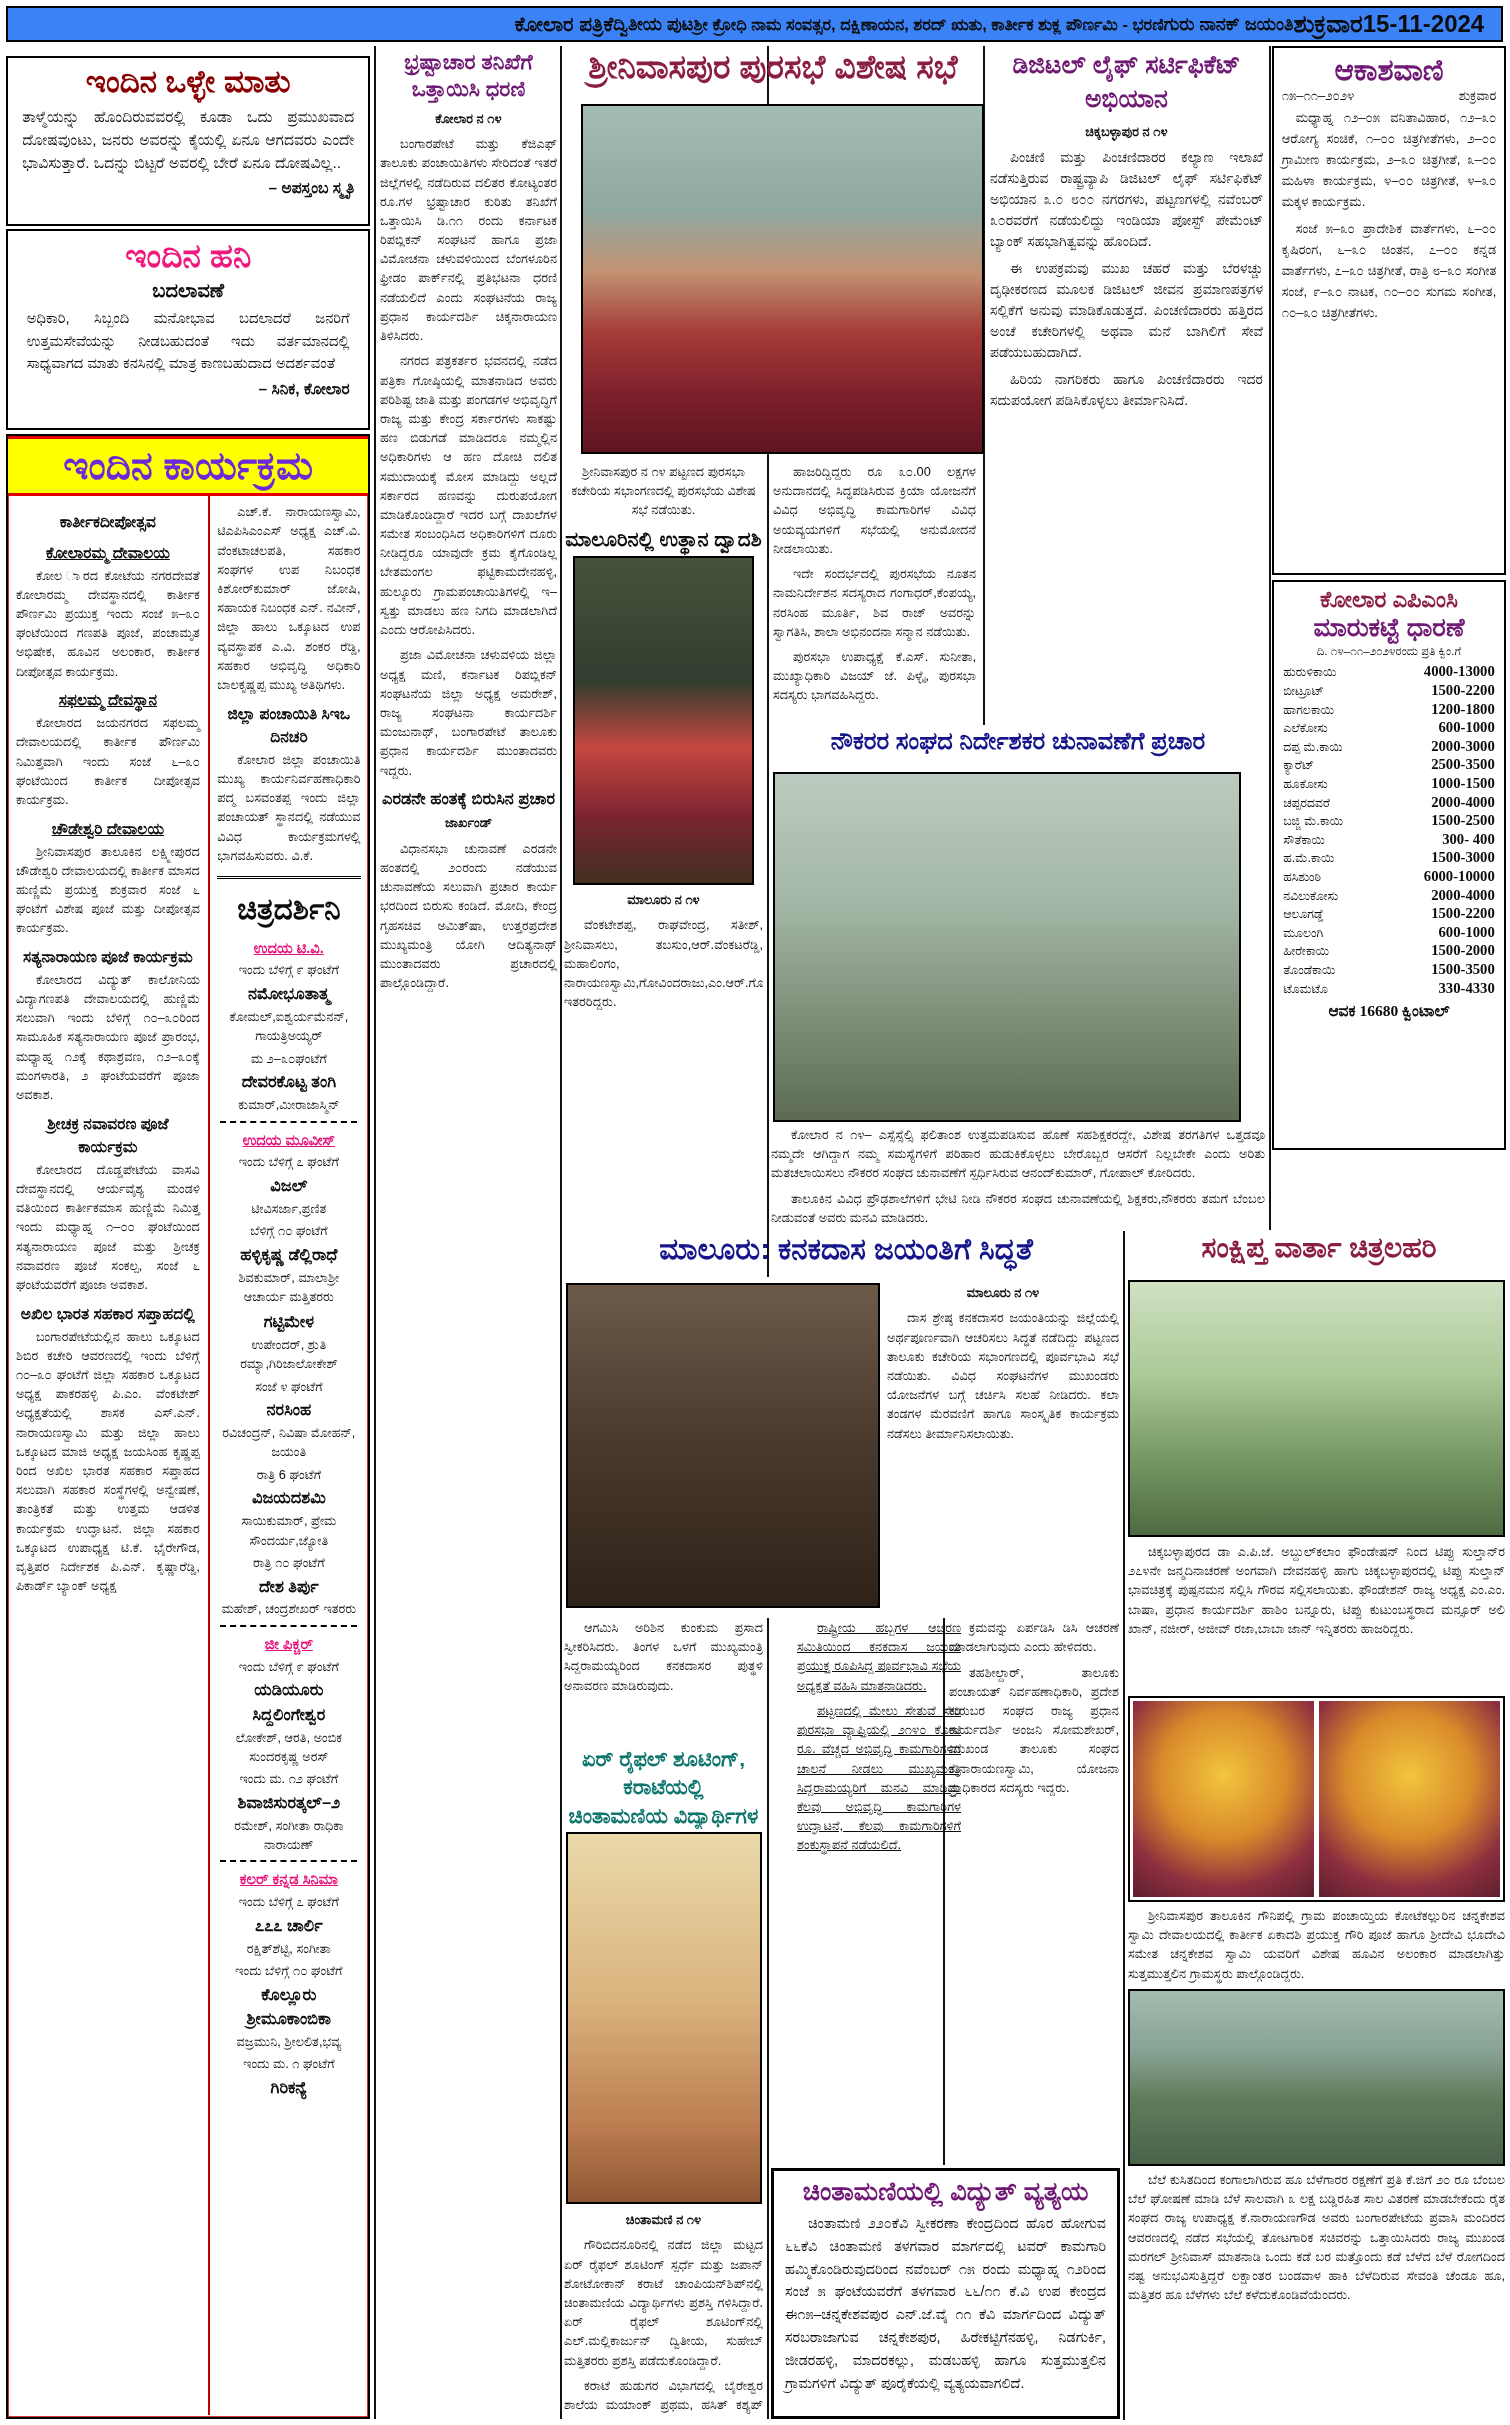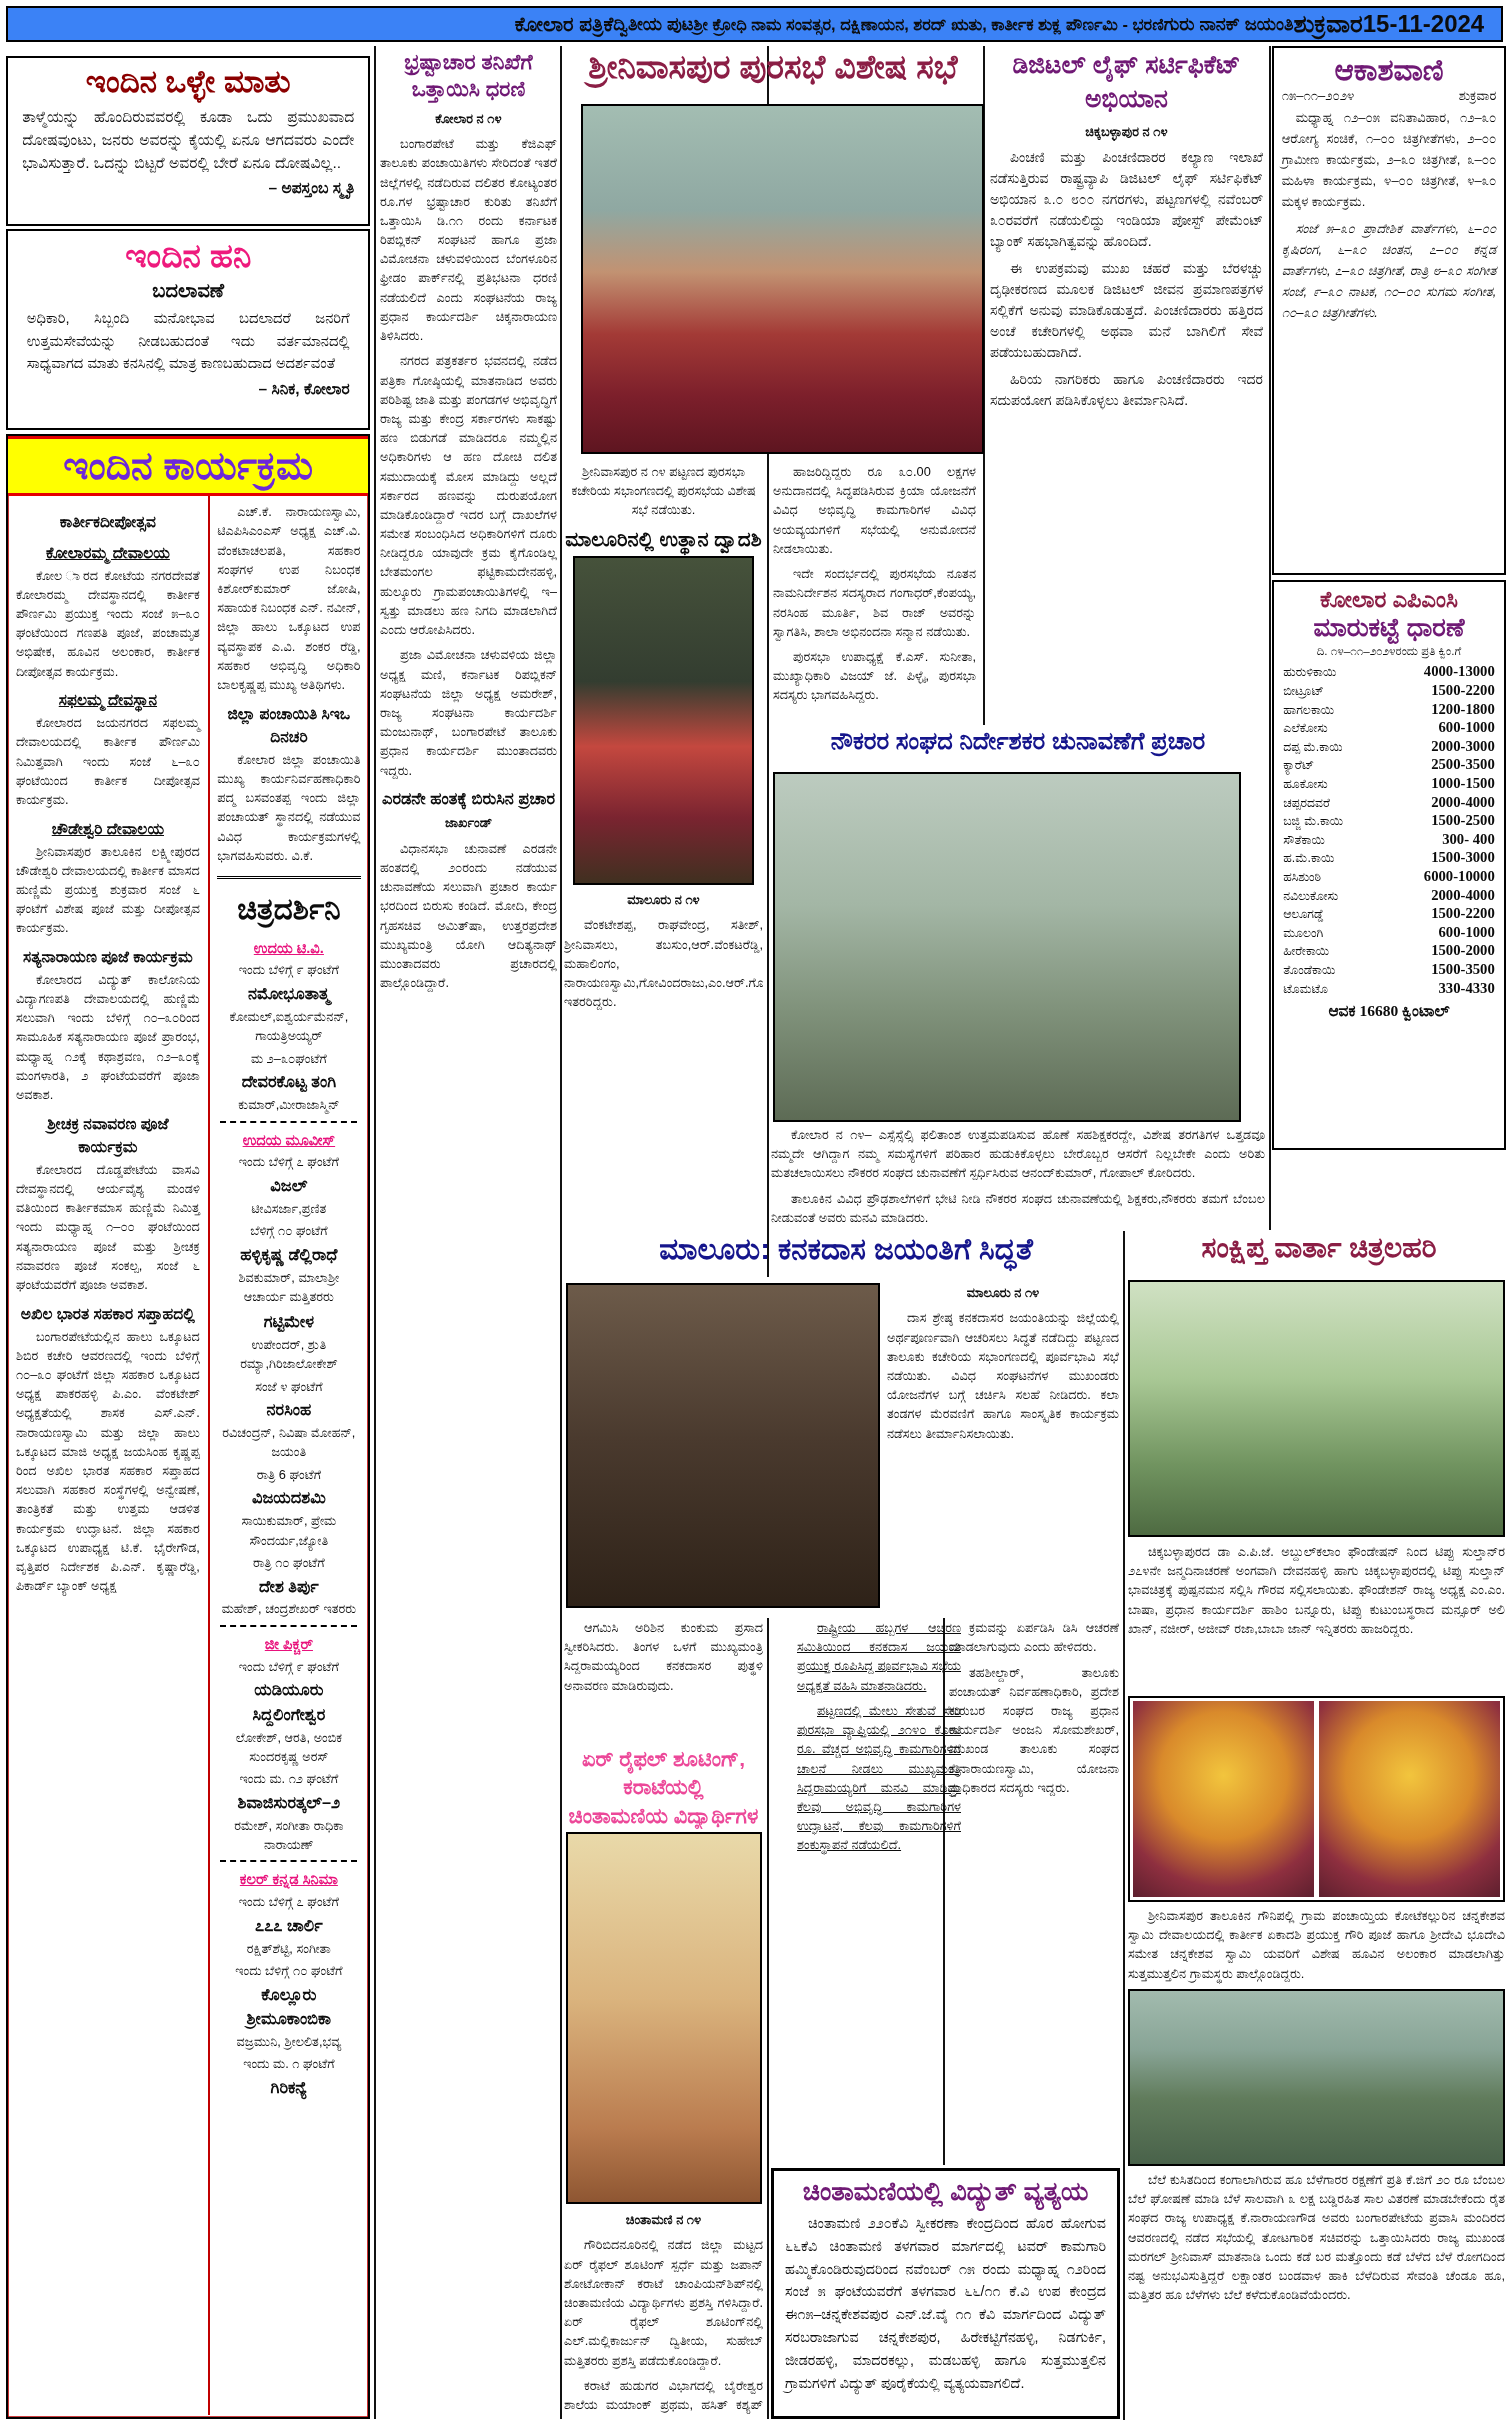--- a/index.html
+++ b/index.html
@@ -32,21 +32,21 @@
   .channel{color:#e8127c;font-weight:bold;text-decoration:underline;text-align:center;font-size:14.7px;margin:6.2px 0 1.5px;}
   .time{text-align:center;font-size:12.8px;}
   .movie{text-align:center;font-weight:bold;font-size:16.3px;margin:1.5px 0;}
   .cast{text-align:center;font-size:12.8px;margin-bottom:3.1px;}
   .sep{border-top:2.3px dashed #000;margin:6.2px 3.1px;height:0;}
   
   .hl{font-weight:bold;text-align:center;}
   .hl-black{color:#701a75;}
   .hl-maroon{color:#8b1e45;}
   .hl-navy{color:#15158c;}
-  .hl-green{color:#ec4899;text-align:center;}
+  .hl-green{color:#0f766e;text-align:center;}
   .hl-pink{color:#ee1a7d;}
   .hl-darkred{color:#8b0000;}
   .subhead{font-weight:bold;text-align:center;font-size:17px;margin:6.2px 0 3.1px;}
   
   .photo{border:2.3px solid #000;}
   .ph-meeting{background:linear-gradient(180deg,#a3bdb2 0%,#8fa8a2 30%,#c29272 48%,#a33a36 66%,#7c1f2b 84%,#5e1520 100%);}
   .ph-pooja{background:linear-gradient(180deg,#46523b 0%,#333d30 38%,#c4483f 58%,#7a2430 80%,#403020 100%);}
   .ph-group{background:linear-gradient(180deg,#bccbbf 0%,#a3b6a5 38%,#80927b 68%,#5d6b55 100%);}
   .ph-hall{background:linear-gradient(180deg,#6d5b4a 0%,#4a3a2e 48%,#2e2218 100%);}
   .ph-karate{background:linear-gradient(180deg,#e9d9a9 0%,#dab37d 45%,#ba7c4f 80%,#8e5632 100%);}
@@ -216,21 +216,21 @@
   </div>
 
   <div class="abs bordered clip" style="left:1272px;top:46px;width:234px;height:529px;padding:4.6px 7.7px;">
     <div class="hl hl-black" style="font-size:29.4px;margin-bottom:0;">ಆಕಾಶವಾಣಿ</div>
     <div style="display:flex;justify-content:space-between;font-size:13px;margin-bottom:3.1px;">
       <span>೧೫–೧೧–೨೦೨೪</span>
       <span>ಶುಕ್ರವಾರ</span>
     </div>
     <div class="jtext" style="font-size:13px;line-height:1.62;">
       <p style="text-indent:14px;">ಮಧ್ಯಾಹ್ನ ೧೨–೦೫ ವನಿತಾವಿಹಾರ, ೧೨–೩೦ ಆರೋಗ್ಯ ಸಂಚಿಕೆ, ೧–೦೦ ಚಿತ್ರಗೀತೆಗಳು, ೨–೦೦ ಗ್ರಾಮೀಣ ಕಾರ್ಯಕ್ರಮ, ೨–೩೦ ಚಿತ್ರಗೀತೆ, ೩–೦೦ ಮಹಿಳಾ ಕಾರ್ಯಕ್ರಮ, ೪–೦೦ ಚಿತ್ರಗೀತೆ, ೪–೩೦ ಮಕ್ಕಳ ಕಾರ್ಯಕ್ರಮ.</p>
-      <p style="text-indent:14px;font-style:italic;">ಸಂಜೆ ೫–೩೦ ಪ್ರಾದೇಶಿಕ ವಾರ್ತೆಗಳು, ೬–೦೦ ಕೃಷಿರಂಗ, ೬–೩೦ ಚಿಂತನ, ೭–೦೦ ಕನ್ನಡ ವಾರ್ತೆಗಳು, ೭–೩೦ ಚಿತ್ರಗೀತೆ, ರಾತ್ರಿ ೮–೩೦ ಸಂಗೀತ ಸಂಜೆ, ೯–೩೦ ನಾಟಕ, ೧೦–೦೦ ಸುಗಮ ಸಂಗೀತ, ೧೦–೩೦ ಚಿತ್ರಗೀತೆಗಳು.</p>
+      <p style="text-indent:14px;">ಸಂಜೆ ೫–೩೦ ಪ್ರಾದೇಶಿಕ ವಾರ್ತೆಗಳು, ೬–೦೦ ಕೃಷಿರಂಗ, ೬–೩೦ ಚಿಂತನ, ೭–೦೦ ಕನ್ನಡ ವಾರ್ತೆಗಳು, ೭–೩೦ ಚಿತ್ರಗೀತೆ, ರಾತ್ರಿ ೮–೩೦ ಸಂಗೀತ ಸಂಜೆ, ೯–೩೦ ನಾಟಕ, ೧೦–೦೦ ಸುಗಮ ಸಂಗೀತ, ೧೦–೩೦ ಚಿತ್ರಗೀತೆಗಳು.</p>
     </div>
   </div>
 
   <div class="abs bordered clip" style="left:1272px;top:580px;width:234px;height:570px;padding:4.6px 7.7px;">
     <div class="hl hl-maroon" style="font-size:22.5px;">ಕೋಲಾರ ಎಪಿಎಂಸಿ</div>
     <div class="hl hl-black" style="font-size:25.6px;">ಮಾರುಕಟ್ಟೆ ಧಾರಣೆ</div>
     <div class="mnote">ದಿ. ೧೪–೧೧–೨೦೨೪ರಂದು ಪ್ರತಿ ಕ್ವಿಂ.ಗೆ</div>
     <div>
 
         <div class="mrow">

